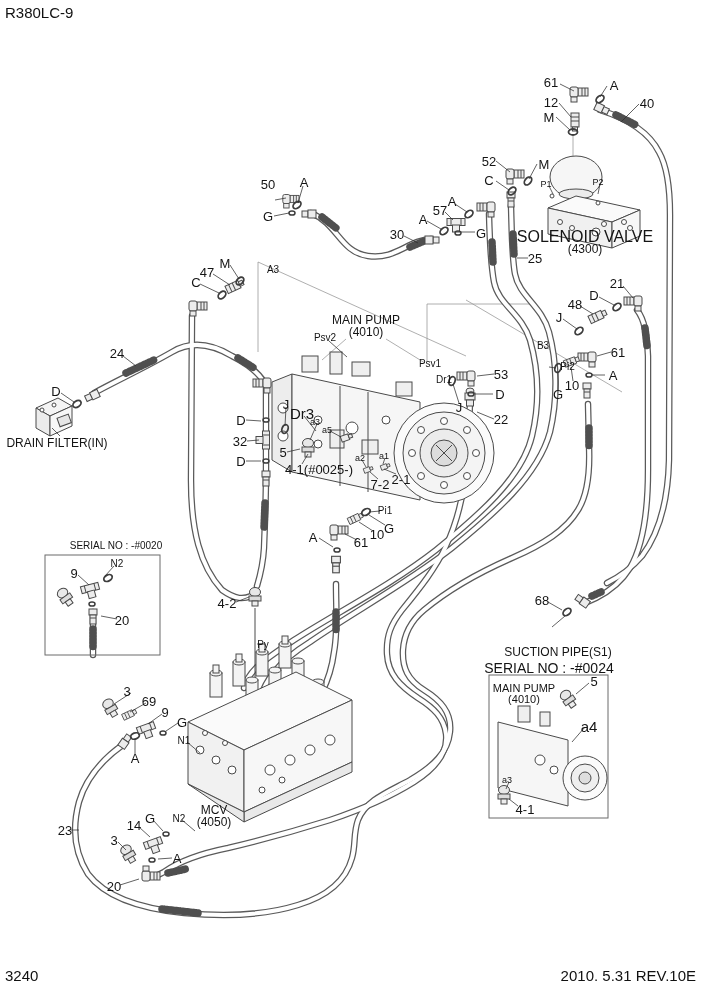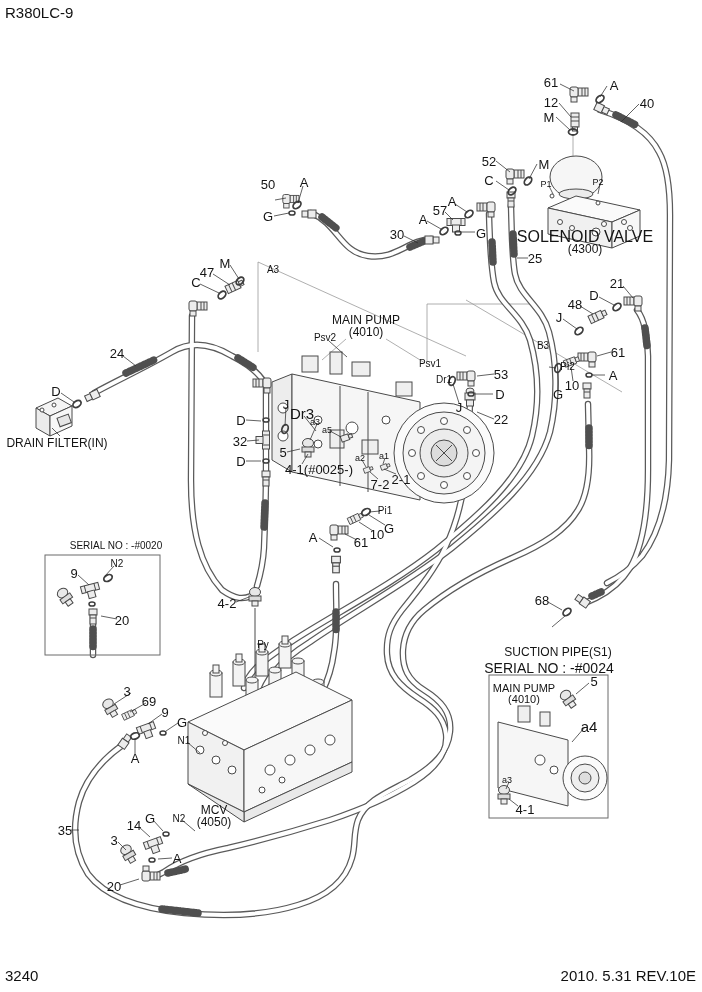--- a/index.html
+++ b/index.html
@@ -434,21 +434,21 @@
       <div class="lbl" style="left: 507px; top: 780px; font-size: 9px;">a3</div>
       <div class="lbl" style="left: 525px; top: 809px;">4-1</div>
       <div class="lbl" style="left: 127px; top: 691px;">3</div>
       <div class="lbl" style="left: 149px; top: 701px;">69</div>
       <div class="lbl" style="left: 165px; top: 712px;">9</div>
       <div class="lbl" style="left: 182px; top: 722px;">G</div>
       <div class="lbl" style="left: 135px; top: 758px;">A</div>
       <div class="lbl" style="left: 184px; top: 741px; font-size: 10px;">N1</div>
       <div class="lbl" style="left: 214px; top: 810px; font-size: 12px;">MCV</div>
       <div class="lbl" style="left: 214px; top: 822px; font-size: 12px;">(4050)</div>
-      <div class="lbl" style="left: 65px; top: 830px;">35</div>
+      <div class="lbl" style="left: 65px; top: 830px;">23</div>
       <div class="lbl" style="left: 134px; top: 825px;">14</div>
       <div class="lbl" style="left: 150px; top: 818px;">G</div>
       <div class="lbl" style="left: 179px; top: 819px; font-size: 10px;">N2</div>
       <div class="lbl" style="left: 114px; top: 840px;">3</div>
       <div class="lbl" style="left: 177px; top: 858px;">A</div>
       <div class="lbl" style="left: 114px; top: 886px;">20</div>
       <div class="lbl" style="left: 546px; top: 184px; font-size: 9px;">P1</div>
       <div class="lbl" style="left: 598px; top: 182px; font-size: 9px;">P2</div>
     </div>
 

